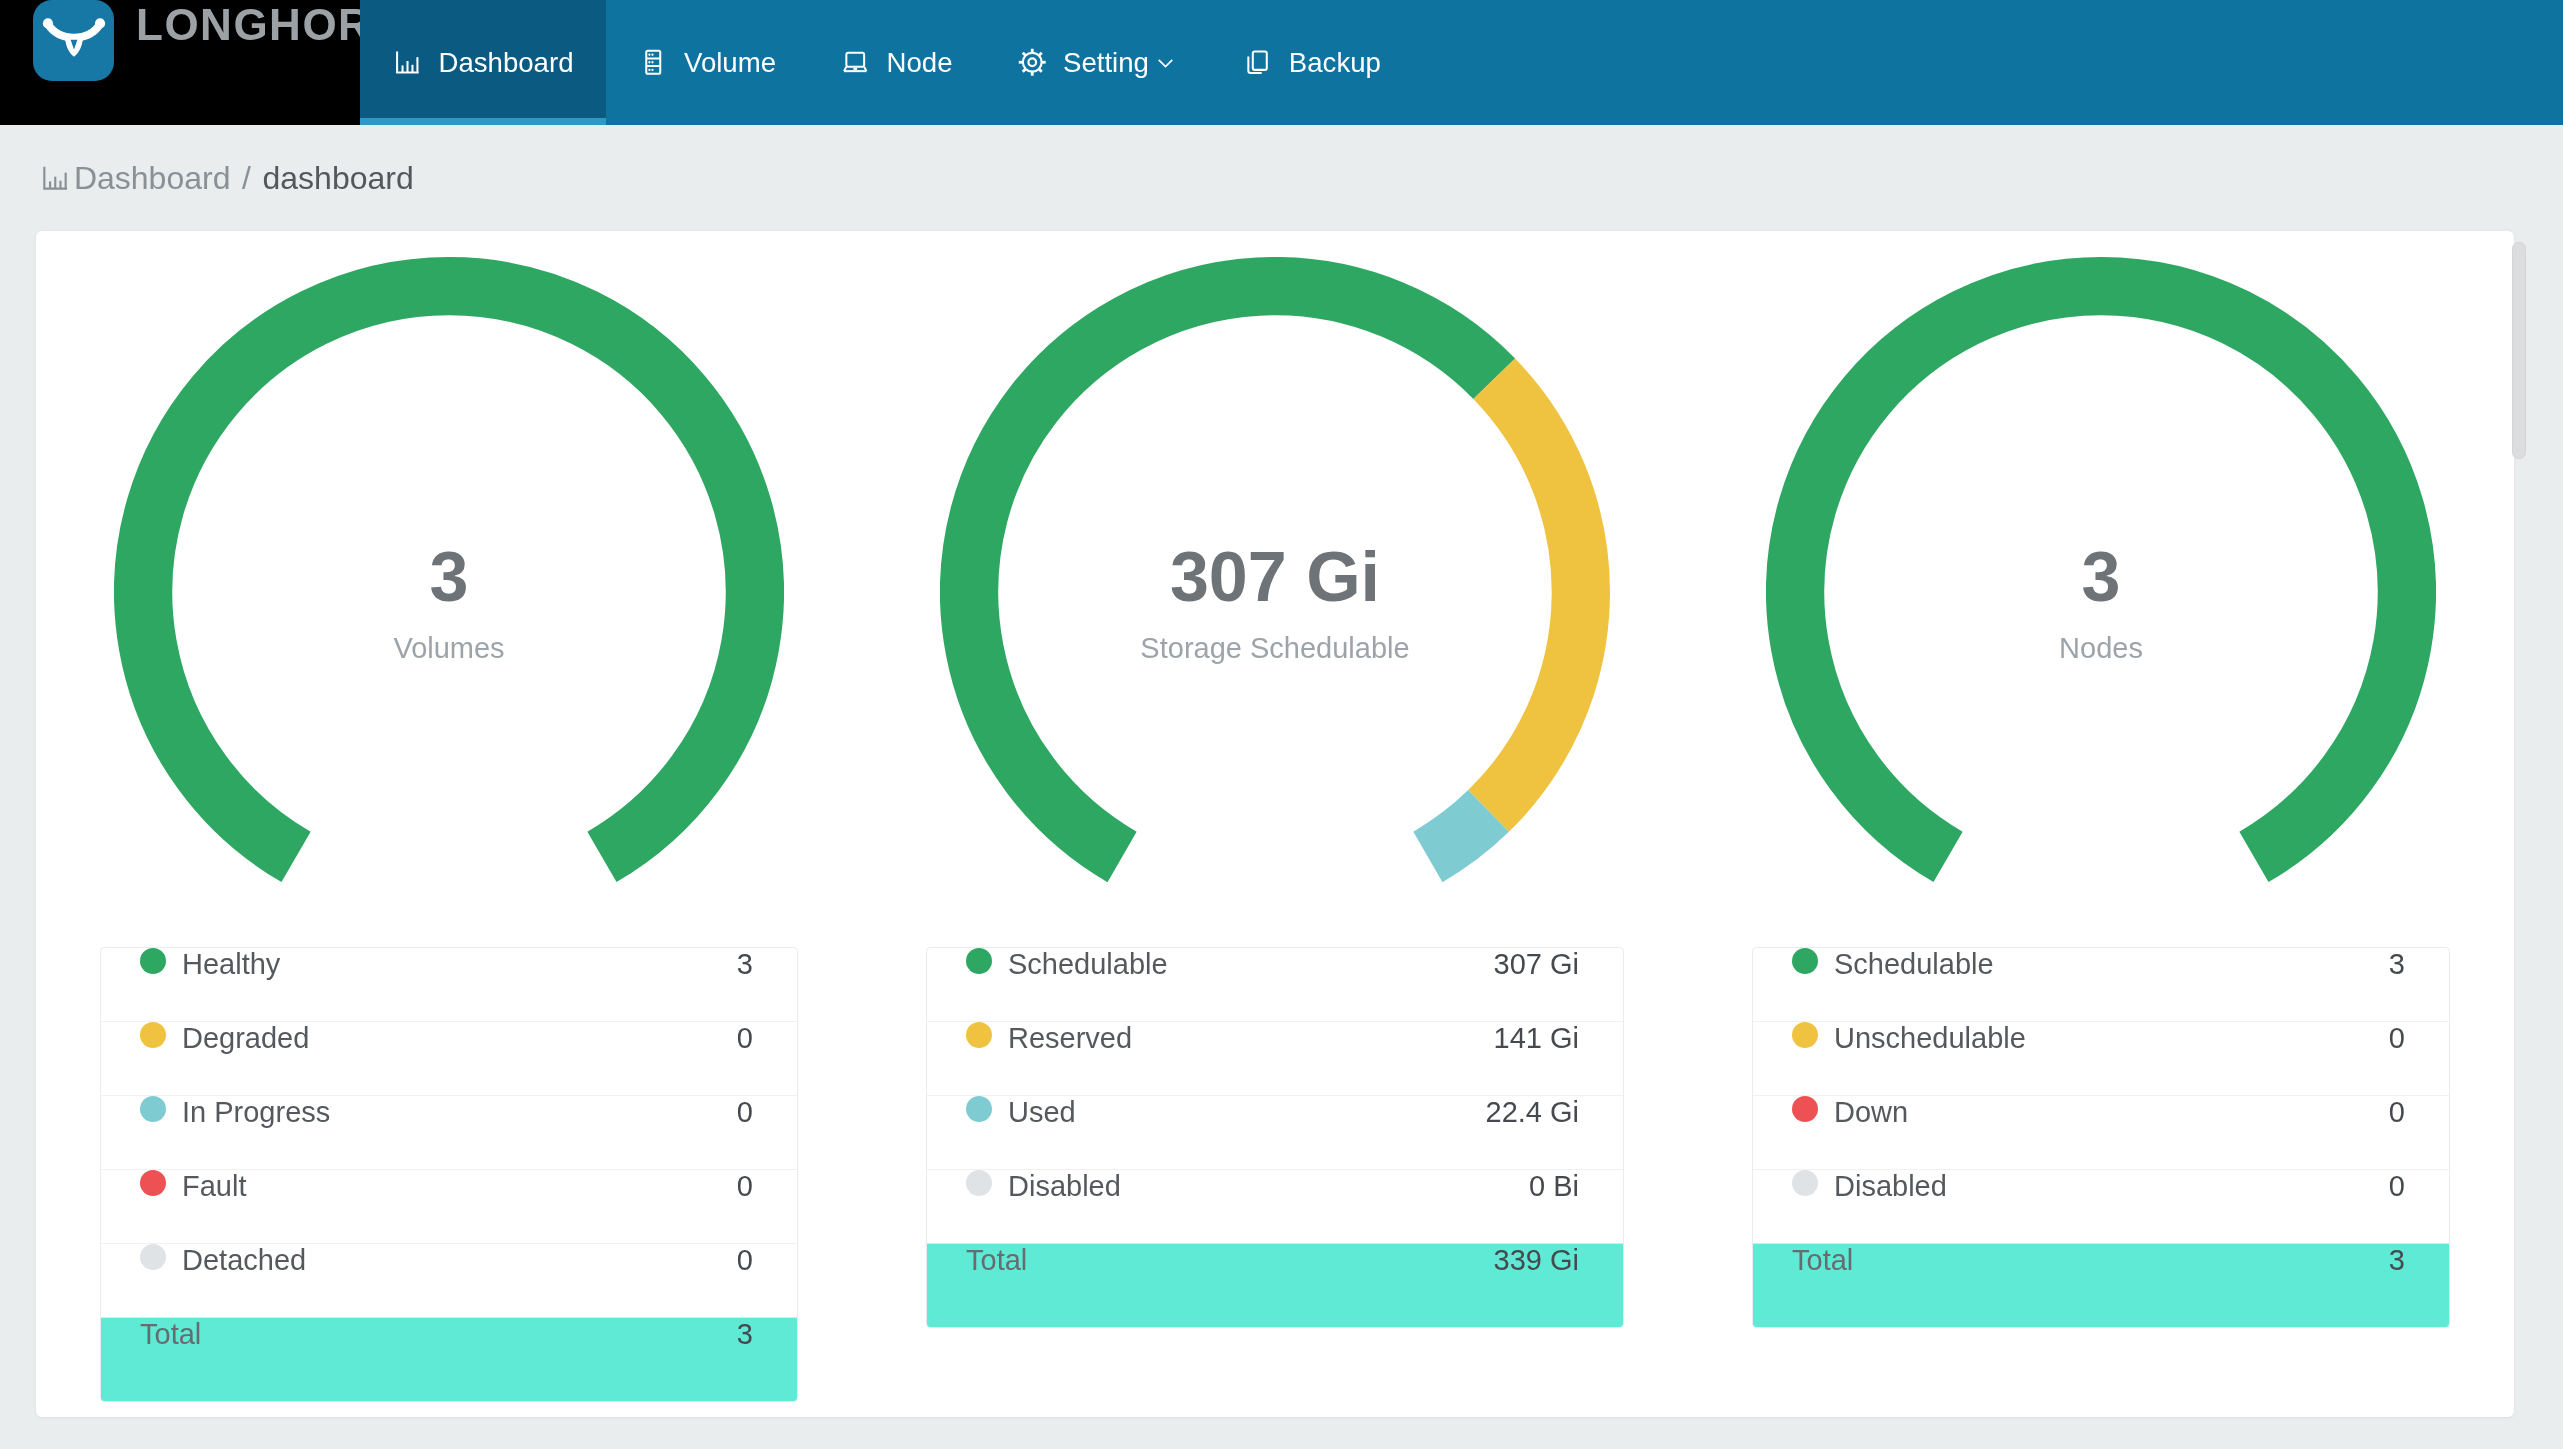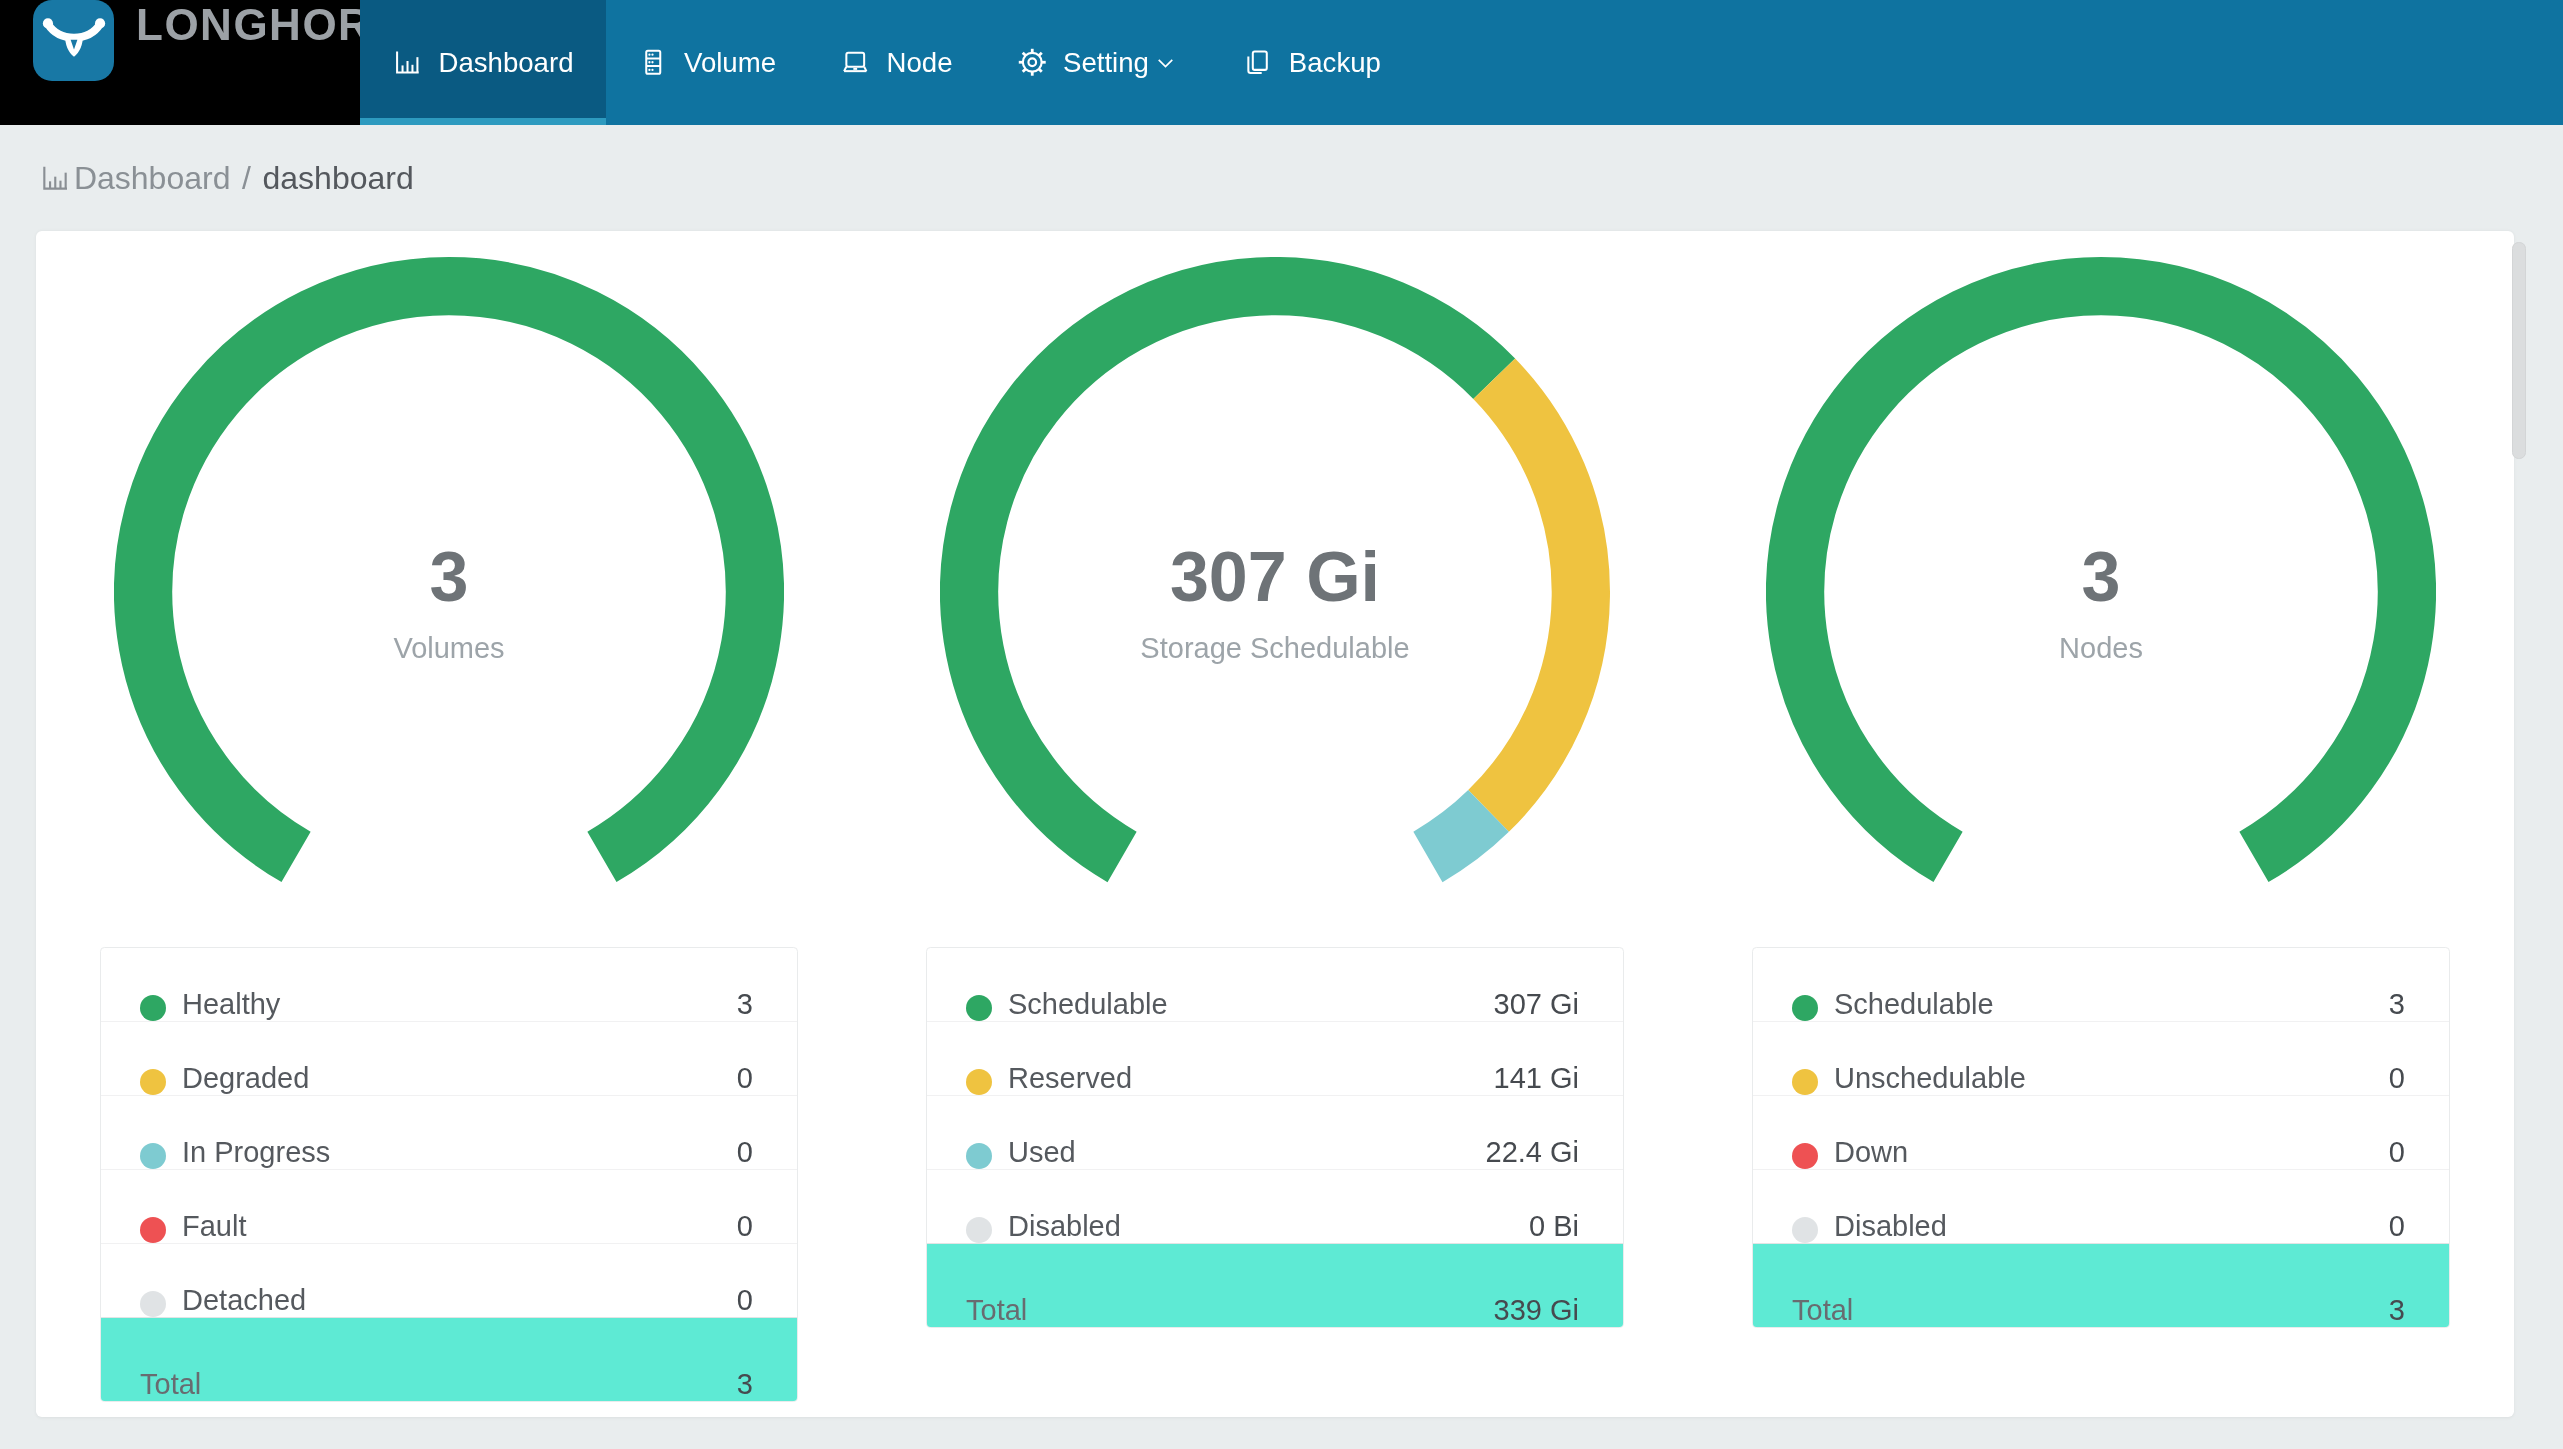--- a/index.html
+++ b/index.html
@@ -33,21 +33,21 @@
     box-shadow:0 0.7px 3.6px rgba(0,0,0,.06);display:flex}
   .col{flex:1;display:flex;flex-direction:column;align-items:center;min-width:0}
   .donut{position:relative;width:670px;height:670px;margin-top:26px}
   .donut svg{width:100%;height:100%;display:block}
   .dval{position:absolute;left:50%;top:47.8%;transform:translate(-50%,-50%);
     font-size:70px;font-weight:bold;color:#6E7377;white-space:nowrap}
   .dlbl{position:absolute;left:50%;top:58.4%;transform:translate(-50%,-50%);
     font-size:29px;color:#9DA4A9;white-space:nowrap}
   
   .ltable{width:696px;margin-top:20.3px;border:1.5px solid #E9EBEC;border-radius:4.4px;overflow:hidden;background:#fff}
-  .lrow{display:flex;align-items:flex-end;height:73px;padding:0 44px 0 39px;font-size:29px}
+  .lrow{display:flex;align-items:flex-start;height:73px;padding:0 44px 0 39px;font-size:29px}
   .lrow + .lrow{border-top:1.5px solid #F1F1F2}
   .dot{width:26px;height:26px;border-radius:50%;margin-right:16px;flex-shrink:0;background:#ccc}
   .llabel{color:#55595E}
   .lvalue{margin-left:auto;color:#464A4F}
   .lrow.total{height:83px;background:#5eead4;border-top:1.5px solid #E2E4E5}
   .lrow.total .llabel{color:#686C70}
   
   .scroll-thumb{position:absolute;top:242px;right:37px;width:12.3px;height:215px;
     border-radius:6.5px;background:#DBDDDE;border:0.7px solid #D3D5D6;cursor:pointer}
 </style>

